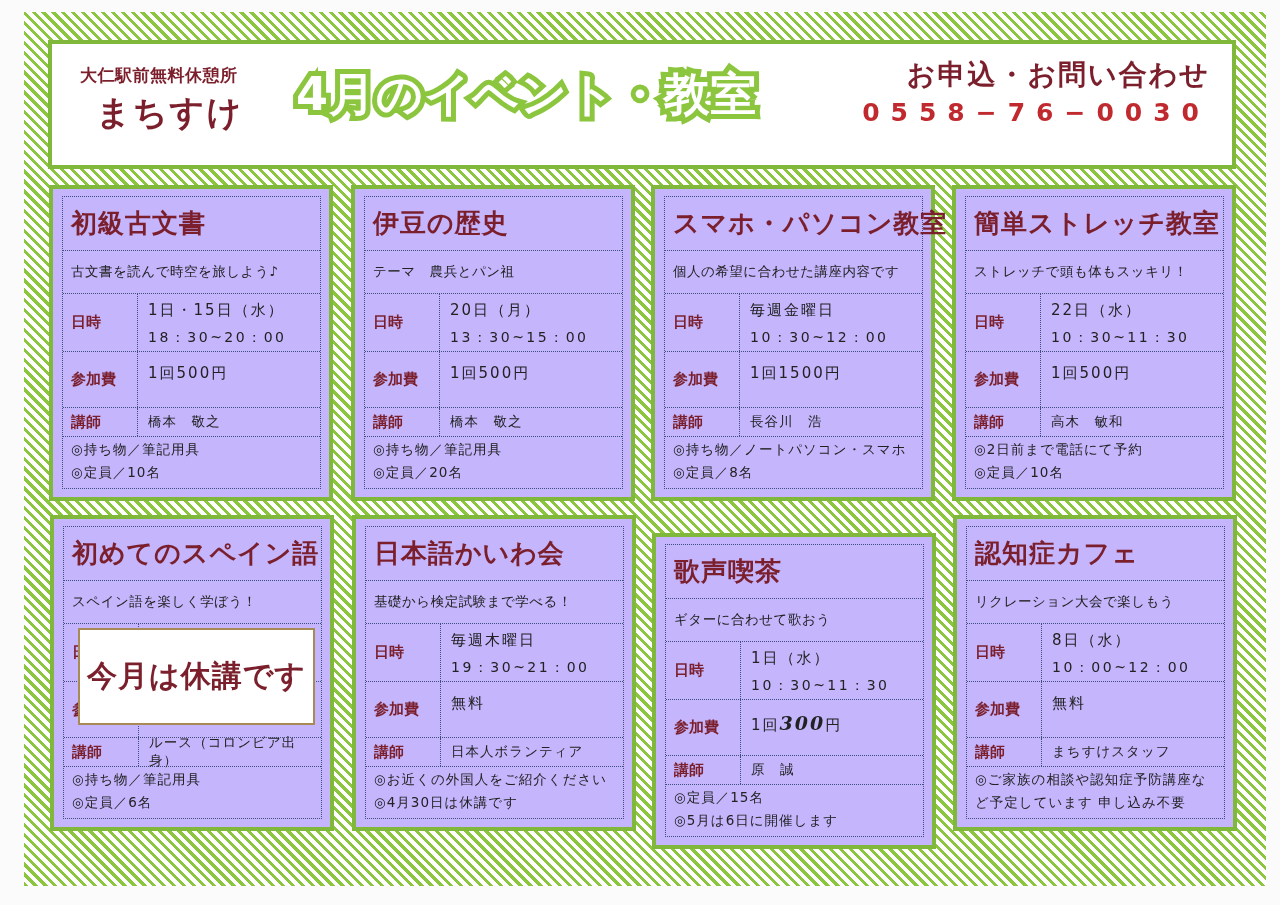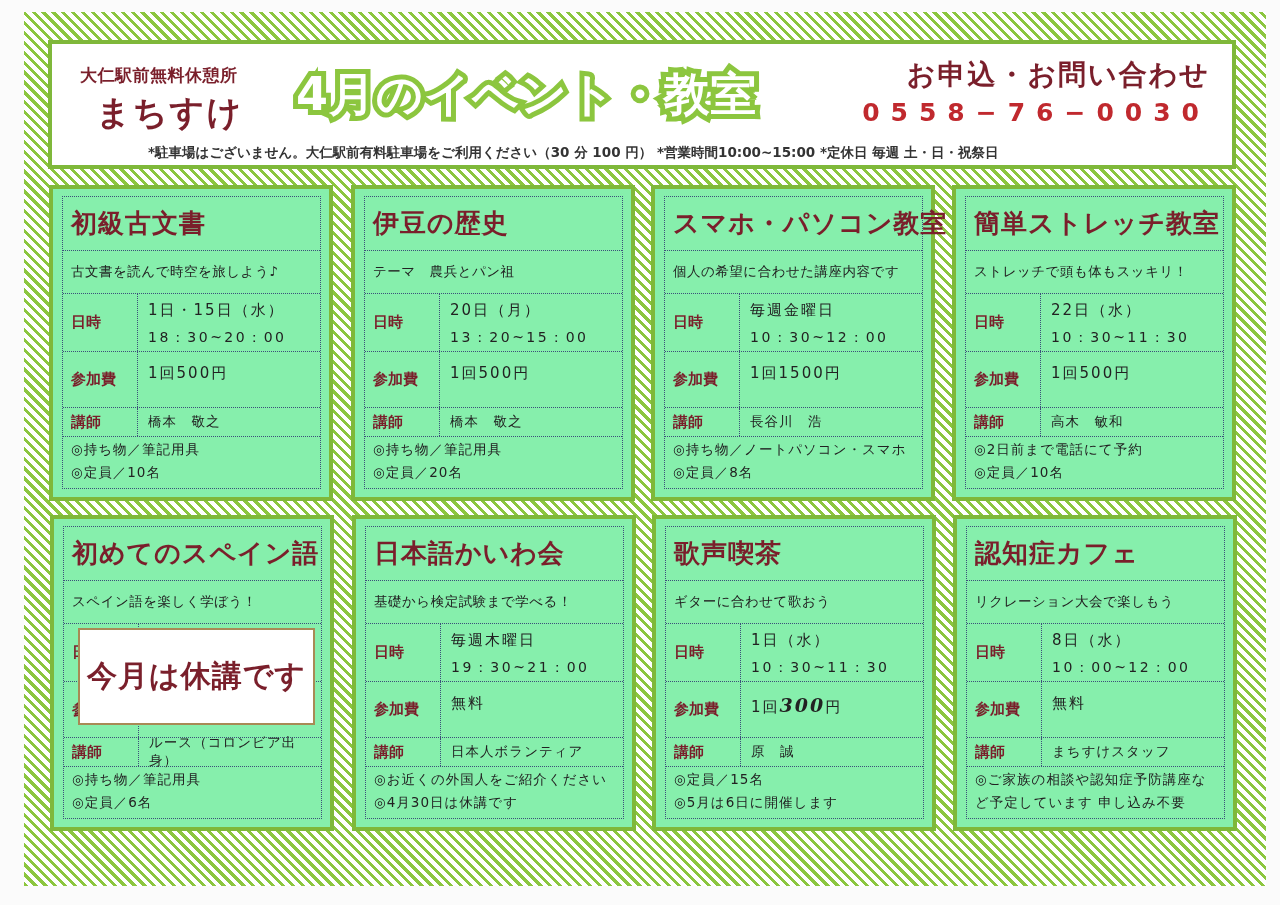--- a/index.html
+++ b/index.html
@@ -34,21 +34,21 @@
   }
   .contact-phone {
     position: absolute; right: 22px; top: 54px; font-size: 25px; font-weight: bold; color: #c0292e;
     letter-spacing: 11px; font-family: "DejaVu Sans", sans-serif;
   }
   .notice {
     position: absolute; left: 96px; top: 100px; font-size: 13.5px; font-weight: bold; color: #333;
     white-space: nowrap;
   }
   .card {
-    position: absolute; width: 284px; height: 316px; background: #86efac;
+    position: absolute; width: 284px; height: 316px; background: #c4b5fd;
     border: 4px solid #7fb83a; padding: 7px 8px 8px 9px;
   }
   .card-inner {
     width: 100%; height: 100%; border: 1.5px dotted #3b4f7a; display: flex; flex-direction: column;
   }
   .row { border-bottom: 1.5px dotted #3b4f7a; display: flex; }
   .row:last-child { border-bottom: none; }
   .r-title { height: 54px; align-items: center; padding-left: 8px; }
   .r-title .t { font-size: 26px; font-weight: bold; color: #7a1f2b; letter-spacing: 1px; white-space: nowrap; }
   .r-desc { height: 43px; align-items: center; padding-left: 8px; font-size: 13.5px; color: #222; white-space: nowrap; letter-spacing: 0.5px; }
@@ -76,21 +76,20 @@
 <body>
 
 <div class="sheet"></div>
 
 <div class="header">
   <div class="org-sub">大仁駅前無料休憩所</div>
   <div class="org-name">まちすけ</div>
   <div class="main-title">4月のイベント・教室</div>
   <div class="contact-label">お申込・お問い合わせ</div>
   <div class="contact-phone">0558−76−0030</div>
-  <div class="notice">*駐車場はございません。大仁駅前有料駐車場をご利用ください（30 分 100 円） *営業時間10:00~15:00 *定休日 毎週 土・日・祝祭日</div>
 </div>
 
 <div class="card" style="left:49px; top:185px;">
   <div class="card-inner">
     <div class="row r-title">
         <span class="t">初級古文書</span>
       </div>
     <div class="row r-desc">古文書を読んで時空を旅しよう♪</div>
     <div class="row r-date">
         <div class="k">日時</div>
@@ -121,21 +120,21 @@
 <div class="card" style="left:351px; top:185px;">
   <div class="card-inner">
     <div class="row r-title">
         <span class="t">伊豆の歴史</span>
       </div>
     <div class="row r-desc">テーマ　農兵とパン祖</div>
     <div class="row r-date">
         <div class="k">日時</div>
         <div class="v">
           <span class="l1">20日（月）</span>
-          <span class="l2">13：20~15：00</span>
+          <span class="l2">13：30~15：00</span>
         </div>
       </div>
     <div class="row r-fee">
         <div class="k">参加費</div>
         <div class="v">
           <span>1回500円</span>
         </div>
       </div>
     <div class="row r-inst">
         <div class="k">講師</div>
@@ -271,21 +270,21 @@
           <span>日本人ボランティア</span>
         </div>
       </div>
     <div class="row r-notes">
         <span>◎お近くの外国人をご紹介ください</span>
         <span>◎4月30日は休講です</span>
       </div>
   </div>
 </div>
 
-<div class="card" style="left:652px; top:515px;">
+<div class="card" style="left:652px; top:533px;">
   <div class="card-inner">
     <div class="row r-title">
         <span class="t">歌声喫茶</span>
       </div>
     <div class="row r-desc">ギターに合わせて歌おう</div>
     <div class="row r-date">
         <div class="k">日時</div>
         <div class="v">
           <span class="l1">1日（水）</span>
           <span class="l2">10：30~11：30</span>

